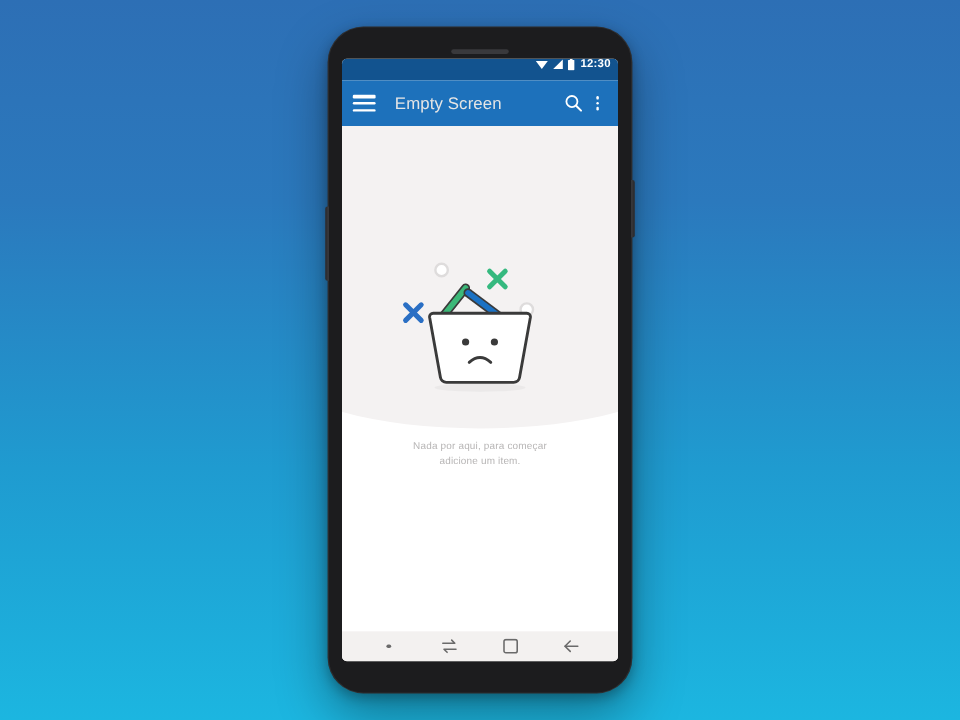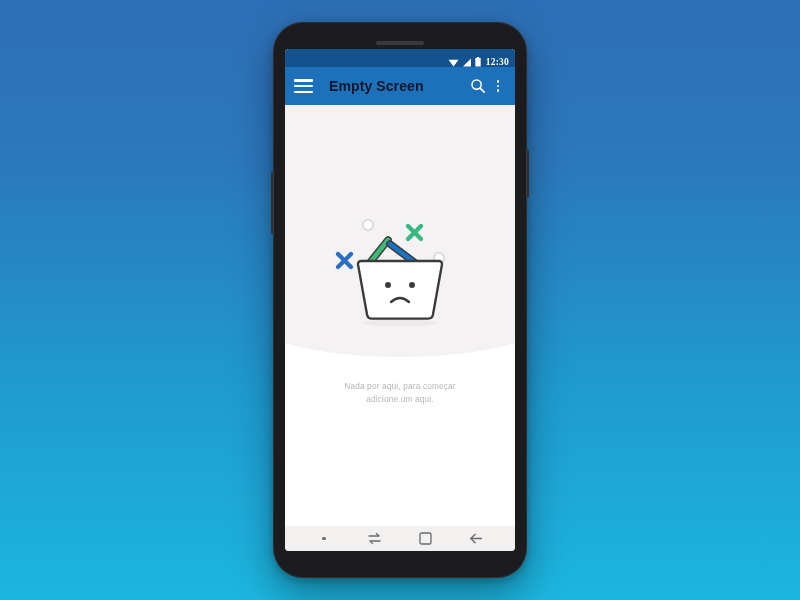--- a/index.html
+++ b/index.html
@@ -79,26 +79,25 @@
     overflow: hidden;
     display: flex;
     flex-direction: column;
   }
 
   
   #status-bar {
     height: 18px;
     background: #12538f;
     display: flex;
-    align-items: flex-end;
+    align-items: flex-start;
     justify-content: flex-end;
     padding: 0 6px;
     gap: 3px;
     flex: 0 0 auto;
-    font-family: Liberation Serif, serif;
   }
   .status-icon { display:block; }
   #status-time {
     color: #ffffff;
     font-size: 9.5px;
     font-weight: bold;
     letter-spacing: 0.2px;
     margin-left: 2px;
     line-height: 1;
   }
@@ -115,23 +114,23 @@
   #menu-button {
     width: 19px; height: 14px;
     display:flex; flex-direction:column; justify-content:space-between;
     cursor:pointer;
   }
   #menu-button span {
     display:block; height:2.5px; width:100%;
     background:#fff; border-radius:1px;
   }
   #app-bar-title {
-    color: #0f172a;
+    color: #e5e5e5;
     font-size: 14px;
-    font-weight: bold;
+    font-weight: normal;
     margin-left: 16px;
     flex: 1 1 auto;
     letter-spacing: 0.1px;
   }
   #search-button { cursor:pointer; display:flex; align-items:center; }
   #overflow-button {
     width: 16px; height: 16px; margin-left: 4px;
     display:flex; flex-direction:column; align-items:center;
     justify-content:center; gap:2px; cursor:pointer;
   }
@@ -163,21 +162,21 @@
     position: absolute;
     left: 0; right: 0;
     top: 108px;
     display: flex;
     justify-content: center;
   }
 
   #empty-message {
     position: absolute;
     left: 0; right: 0;
-    top: 275px;
+    top: 260px;
     text-align: center;
     color: #b7b5b5;
     font-size: 8.3px;
     line-height: 1.6;
     letter-spacing: 0.15px;
     padding: 0 28px;
   }
 
   
   #cancel-order-button {
@@ -304,21 +303,21 @@
           <path d="M41 48 h78 a3 3 0 0 1 3 3.4 l-9 50 a5 5 0 0 1 -5 4.2 h-56 a5 5 0 0 1 -5 -4.2 l-9 -50 a3 3 0 0 1 3 -3.4 z" fill="#ffffff" stroke="#3a3a3a" stroke-width="2.4" stroke-linejoin="round"></path>
 
           <circle cx="68" cy="72" r="3" fill="#3a3a3a"></circle>
           <circle cx="92" cy="72" r="3" fill="#3a3a3a"></circle>
           <path d="M71 89 q9 -8 18 0" fill="none" stroke="#3a3a3a" stroke-width="2.4" stroke-linecap="round"></path>
         </svg>
       </div>
 
       <div id="empty-message">
         <div>Nada por aqui, para  começar</div>
-        <div>adicione um aqui.</div>
+        <div>adicione um item.</div>
       </div>
     </div>
 
 
     <div id="nav-bar">
 
       <div class="nav-btn">
         <span id="nav-dot"></span>
       </div>
 

